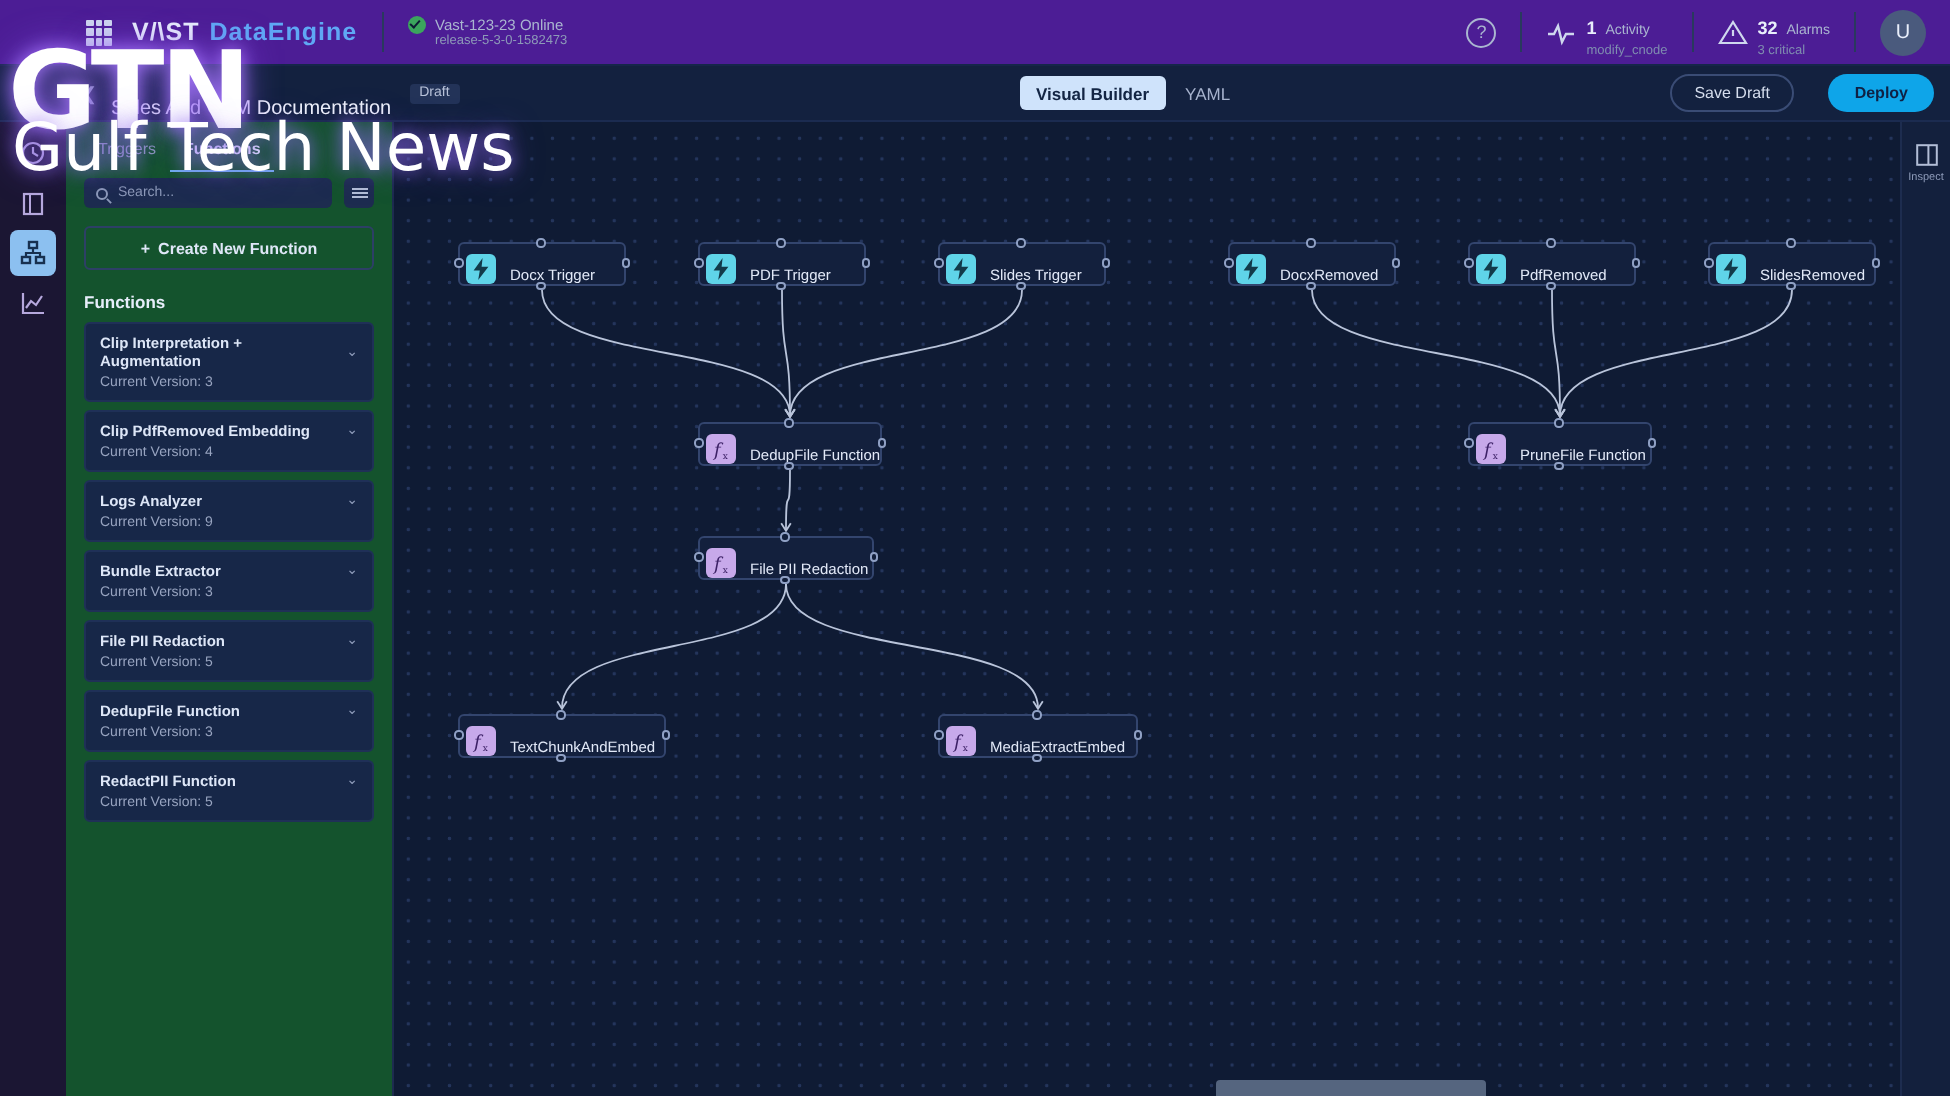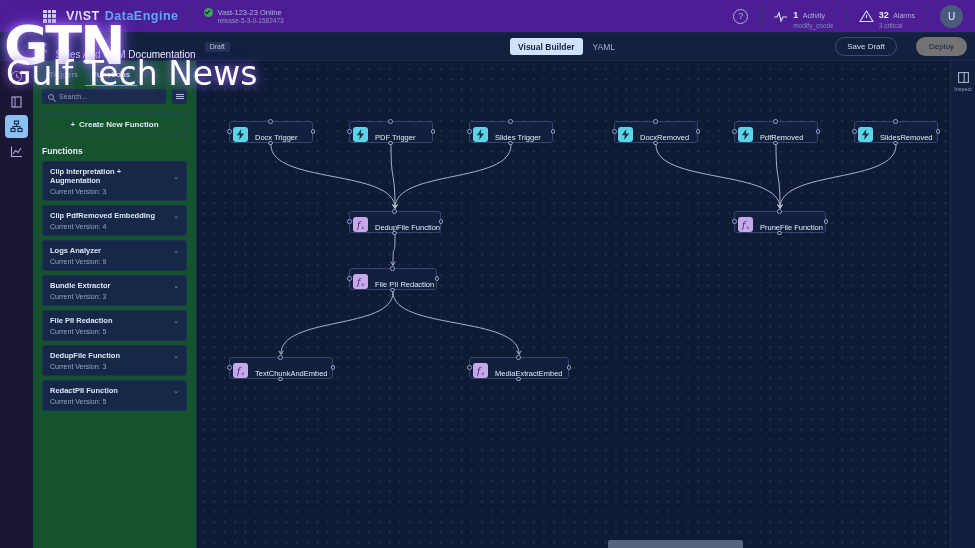--- a/index.html
+++ b/index.html
@@ -51,21 +51,21 @@
   .back-chev { margin-left:41px; color:#93a0bd; font-size:9px; }
   .doc-title { margin-left:7px; font-size:10px; font-weight:normal; color:#edf1fa;margin-top:16px; }
   .draft-badge { margin-left:9px; font-size:7px; color:#b7c1d8; background:#233358;
     padding:1.5px 5px; border-radius:2px; }
   .seg { display:flex; align-items:center; gap:2px; position:absolute; left:498px;padding-left:12px; }
   .seg-item { font-size:8.5px; padding:3.5px 8px; border-radius:3px; color:#a6b2cd; }
   .seg-item.active { background:#cfe3fb; color:#132544; font-weight:bold; }
   .btn-ghost { position:absolute; right:78px; font-size:8px; color:#d5dded;
     border:1px solid #3a4c75; border-radius:11px; padding:4px 11px; background:transparent; }
   .btn-primary { position:absolute; right:8px; font-size:8px; color:#0f2144;
-    background:#737373; border:none; border-radius:11px; padding:5px 13px; font-weight:400; }
+    background:#0ea5e9; border:none; border-radius:11px; padding:5px 13px; font-weight:700; }
 
   
   .rail { position:absolute; top:61px; left:0; width:33px; height:487px;
     background:#1b1633; display:flex; flex-direction:column; align-items:center;
     padding-top:4px; gap:2px; }
   .rail-btn { width:23px; height:23px; border-radius:4px; display:flex;
     align-items:center; justify-content:center; }
   .rail-btn.active { background:#8cc0f0; }
   .rail-btn svg { display:block; }
 

